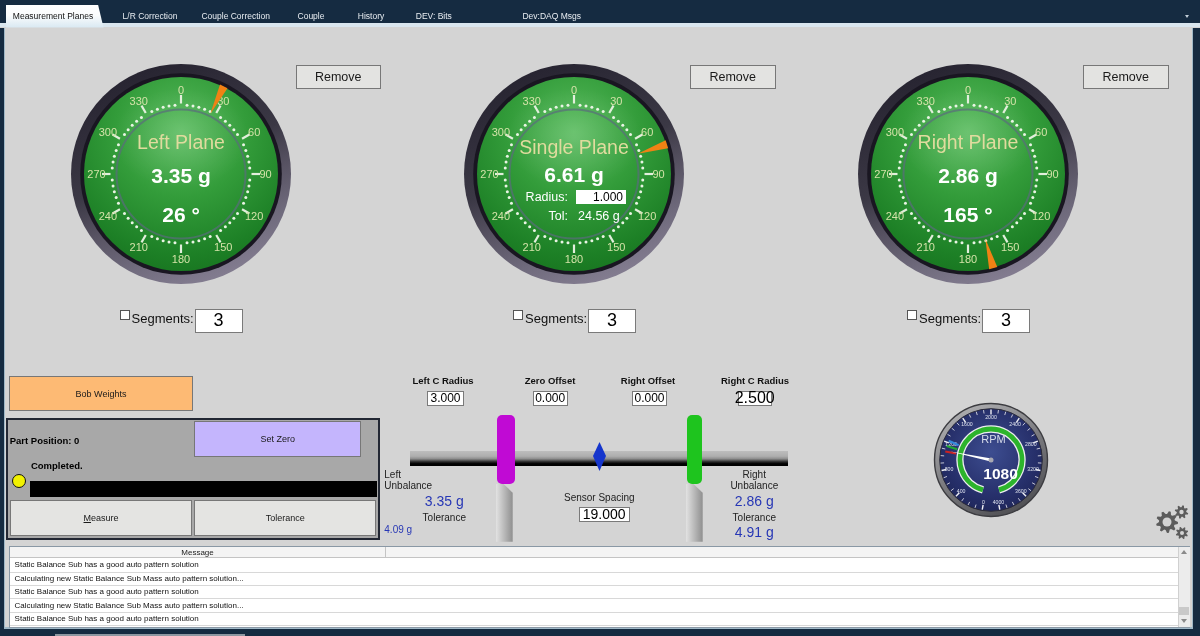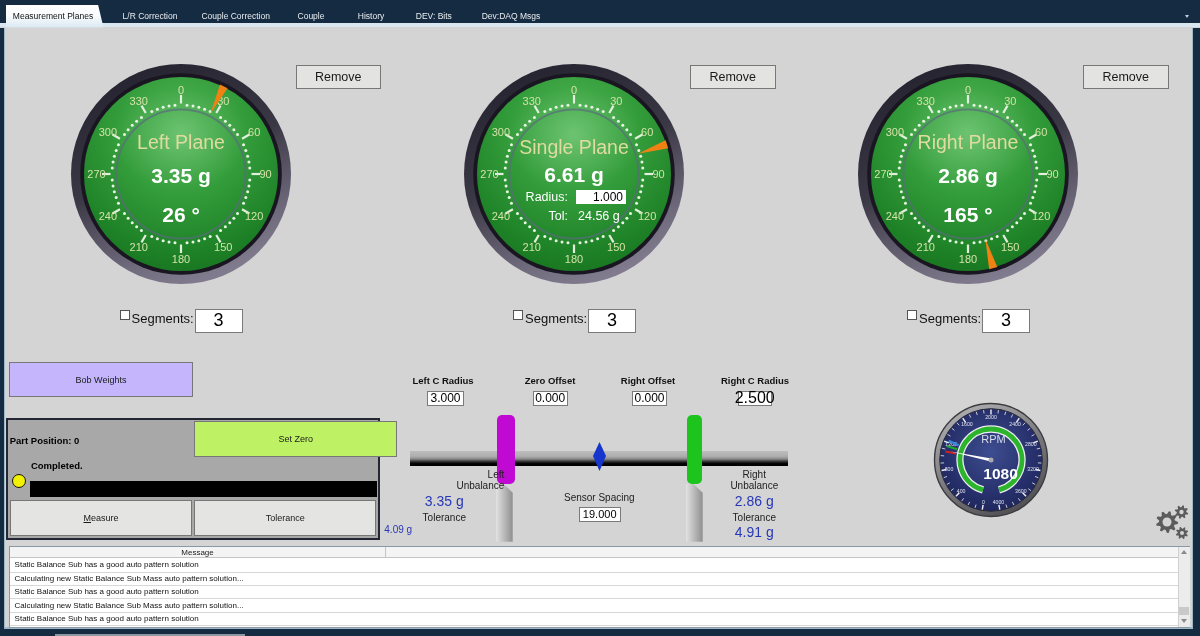--- a/index.html
+++ b/index.html
@@ -16,21 +16,21 @@
 <div class="abs" style="left:1192px;top:27.5px;width:1px;height:600px;background:#9fb8c7"></div>
 <div class="abs" style="left:4px;top:627px;width:1189px;height:1.5px;background:#9fb8c7"></div>
 <div class="abs" style="left:55px;top:634px;width:190px;height:2px;background:#8d97a1"></div>
 <div class="abs" style="left:6px;top:4.5px;width:97.5px;height:23px;background:linear-gradient(180deg,#fefefe,#fafcfd 45%,#d8e8f2);clip-path:polygon(0 0,92px 0,97.5px 23px,0 23px)"></div>
 <div class="abs" style="left:6px;top:4.5px;width:94px;height:23px;display:flex;align-items:center;justify-content:center;font-size:8.5px;color:#111;white-space:nowrap">Measurement Planes</div>
 <div class="abs" style="left:80px;top:10.5px;width:140px;text-align:center;font-size:8.5px;color:#e8edf2;white-space:nowrap">L/R Correction</div>
 <div class="abs" style="left:165.7px;top:10.5px;width:140px;text-align:center;font-size:8.5px;color:#e8edf2;white-space:nowrap">Couple Correction</div>
 <div class="abs" style="left:241px;top:10.5px;width:140px;text-align:center;font-size:8.5px;color:#e8edf2;white-space:nowrap">Couple</div>
 <div class="abs" style="left:301px;top:10.5px;width:140px;text-align:center;font-size:8.5px;color:#e8edf2;white-space:nowrap">History</div>
 <div class="abs" style="left:363.8px;top:10.5px;width:140px;text-align:center;font-size:8.5px;color:#e8edf2;white-space:nowrap">DEV: Bits</div>
-<div class="abs" style="left:441px;top:10.5px;width:140px;text-align:center;font-size:8.5px;color:#e8edf2;white-space:nowrap">Dev:DAQ Msgs</div>
+<div class="abs" style="left:441px;top:10.5px;width:140px;text-align:right;font-size:8.5px;color:#e8edf2;white-space:nowrap">Dev:DAQ Msgs</div>
 <div class="abs" style="left:1185px;top:15px;width:0;height:0;border-left:2.8px solid transparent;border-right:2.8px solid transparent;border-top:3.4px solid #c2ced8"></div>
 <svg style="position:absolute;left:69.5px;top:63px" width="222" height="222" viewBox="-111 -111 222 222">
     <defs>
 <linearGradient id="bez1" x1="0.3" y1="0" x2="0.68" y2="1">
 <stop offset="0" stop-color="#262330"></stop>
         <stop offset="0.45" stop-color="#3b3845"></stop>
         <stop offset="0.62" stop-color="#575262"></stop>
         <stop offset="0.8" stop-color="#6f6a7c"></stop>
         <stop offset="1" stop-color="#867f93"></stop>
 </linearGradient>
@@ -413,34 +413,34 @@
 <div class="abs" style="left:680px;top:375px;width:150px;text-align:center;font-size:9.5px;font-weight:bold;color:#111">Right C Radius</div>
 <div class="inp" style="left:737.7px;top:390.5px;width:34px;height:15.5px;font-size:16px">2.500</div>
 <div class="abs" style="left:410px;top:451px;width:378px;height:15px;background:linear-gradient(180deg,#bdbdbd 0%,#aeaeae 35%,#8e8e8e 52%,#2a2a2a 72%,#000 85%,#000 100%)"></div>
 <div class="abs" style="left:496px;top:484px;width:16.7px;height:57.7px;background:linear-gradient(90deg,#e2e2e2,#8e8e8e);clip-path:polygon(0 0,45% 0,100% 15%,100% 100%,0 100%)"></div>
 <div class="abs" style="left:686px;top:484px;width:16.7px;height:57.7px;background:linear-gradient(90deg,#e2e2e2,#8e8e8e);clip-path:polygon(0 0,45% 0,100% 15%,100% 100%,0 100%)"></div>
 <div class="abs" style="left:497.3px;top:415px;width:17.7px;height:69.3px;background:#c00ad4;border-radius:5px"></div>
 <div class="abs" style="left:686.7px;top:415px;width:15px;height:69.3px;background:#1ec41e;border-radius:5px"></div>
 <svg class="abs" style="left:591px;top:442px" width="17" height="29" viewBox="0 0 17 29">
     <polygon points="8.5,0 15,14 8.5,29 2,14" fill="#1535cc"></polygon>
   </svg>
-<div class="abs" style="left:384.3px;top:468.5px;width:120px;text-align:right;font-size:10px;color:#222">Left<br>Unbalance</div>
+<div class="abs" style="left:384.3px;top:468.5px;width:120px;text-align:left;font-size:10px;color:#222">Left<br>Unbalance</div>
 <div class="abs" style="left:384.3px;top:493px;width:120px;text-align:center;font-size:14px;color:#2737b5">3.35 g</div>
 <div class="abs" style="left:384.3px;top:511.5px;width:120px;text-align:center;font-size:10px;color:#222">Tolerance</div>
 <div class="abs" style="left:384.3px;top:523.5px;width:120px;text-align:left;font-size:10px;color:#2737b5">4.09 g</div>
 <div class="abs" style="left:694.3px;top:468.5px;width:120px;text-align:center;font-size:10px;color:#222">Right<br>Unbalance</div>
 <div class="abs" style="left:694.3px;top:493px;width:120px;text-align:center;font-size:14px;color:#2737b5">2.86 g</div>
 <div class="abs" style="left:694.3px;top:511.5px;width:120px;text-align:center;font-size:10px;color:#222">Tolerance</div>
 <div class="abs" style="left:694.3px;top:523.5px;width:120px;text-align:center;font-size:14px;color:#2737b5">4.91 g</div>
 <div class="abs" style="left:539.3px;top:492px;width:120px;text-align:center;font-size:10px;color:#222">Sensor Spacing</div>
-<div class="inp" style="left:578.7px;top:506.5px;width:42px;height:15.5px;font-size:11px">19.000</div>
-<div class="btn" style="left:9.3px;top:362px;width:183.4px;height:35.4px;font-size:9px;background:#c4b5fd">Bob Weights</div>
+<div class="inp" style="left:578.7px;top:506.5px;width:51px;height:15.5px;font-size:14px">19.000</div>
+<div class="btn" style="left:9.3px;top:376px;width:183.4px;height:35.4px;font-size:9px;background:#fdba74">Bob Weights</div>
 <div class="abs" style="left:5.8px;top:417.8px;width:373.8px;height:122.6px;background:#a8a8a8;border:2px solid #222733"></div>
 <div class="abs" style="left:9.7px;top:435px;font-size:9.5px;font-weight:bold;color:#000">Part Position: 0</div>
-<div class="btn" style="left:194.3px;top:421.1px;width:203px;height:35.8px;font-size:9px;background:#bef264">Set Zero</div>
+<div class="btn" style="left:194.3px;top:421.1px;width:167px;height:35.8px;font-size:9px;background:#c4b5fd">Set Zero</div>
 <div class="abs" style="left:30.9px;top:459.5px;font-size:9.5px;font-weight:bold;color:#000">Completed.</div>
 <div class="abs" style="left:29.9px;top:480.9px;width:347.1px;height:16.2px;background:#000"></div>
 <div class="abs" style="left:12.3px;top:474px;width:14px;height:14px;border-radius:50%;background:#f2f200;border:1.5px solid #111"></div>
 <div class="btn" style="left:10.4px;top:500.4px;width:181.3px;height:35.8px;font-size:9px;background:#e4e4e2"><span style="text-decoration:underline">M</span>easure</div>
 <div class="btn" style="left:194.3px;top:500.4px;width:182.1px;height:35.8px;font-size:9px;background:#e4e4e2">Tolerance</div>
 <svg style="position:absolute;left:932.5px;top:402px" width="116" height="116" viewBox="-58 -58 116 116">
     <defs>
 <linearGradient id="rbez" x1="0.2" y1="0" x2="0.75" y2="1">
 <stop offset="0" stop-color="#b2b2b4"></stop>
         <stop offset="0.5" stop-color="#7c7c80"></stop>

